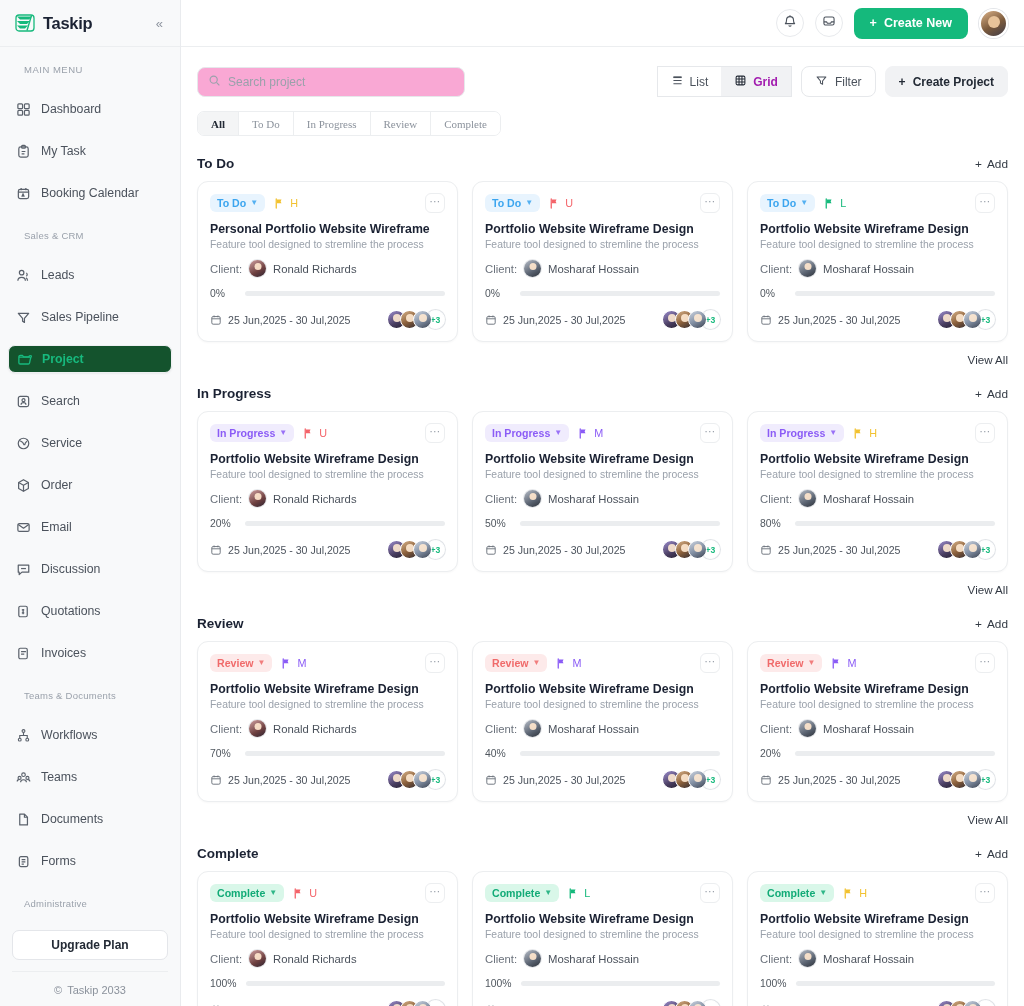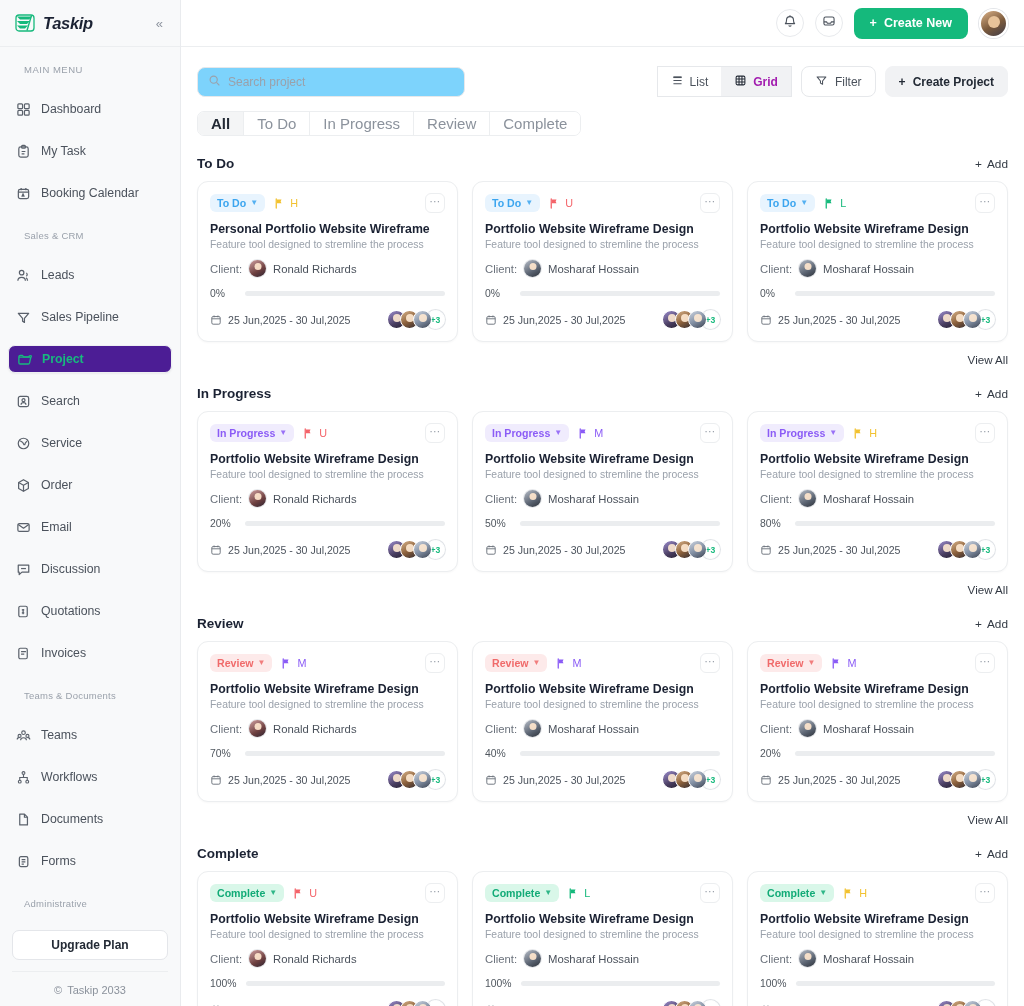--- a/index.html
+++ b/index.html
@@ -20,39 +20,39 @@
     display: flex; flex-direction: column;
     flex: 0 0 181px;
   }
   .sb-head {
     height: 47px; display: flex; align-items: center;
     padding: 0 14px; border-bottom: 1px solid #eceef0;
     background: #f8f9fa;
   }
   .logo-wrap { display: flex; align-items: center; gap: 7px; }
   .logo-mark { width: 22px; height: 22px; display: block; }
-  .logo-text { font-size: 16.5px; font-weight: bold; color: #1b2233; letter-spacing: -.3px; font-style: italic; }
+  .logo-text { font-size: 16.5px; font-weight: bold; color: #1b2233; letter-spacing: -.3px; }
   .collapse-btn {
     margin-left: auto; color: #8c939e; font-size: 13px;
     cursor: pointer; line-height: 1; padding: 3px;
   }
   .sb-scroll { flex: 1; overflow: hidden; padding: 8px 0 0 0; }
   .sb-group-label {
     font-size: 9.5px; color: #9aa1ab; letter-spacing: .25px;
     padding: 9px 16px 6px 24px; font-weight: 500;
   }
   .sb-group-label.caps { text-transform: uppercase; letter-spacing: .5px; }
   .sb-item {
     display: flex; align-items: center; gap: 10px;
     margin: 14px 8px; padding: 6px 8px; border-radius: 7px;
     font-size: 12.3px; color: #4b525c; cursor: pointer;
     height: 28px;
   }
   .sb-item.active {
-    background: #4c1d95; color: #17b97e; font-weight: 600;
+    background: #14532d; color: #17b97e; font-weight: 600;
     box-shadow: 0 1px 2px rgba(16,24,40,.06);
     border: 1px solid #eef0f2;
   }
   .sb-item .ico { width: 15px; height: 15px; flex: 0 0 15px; display: block; }
   .sb-item svg { display: block; }
   .sb-foot { padding: 0 12px 10px 12px; }
   .upgrade {
     width: 100%; height: 30px; border: 1px solid #e4e6ea; border-radius: 7px;
     background: #fff; font-size: 12px; font-weight: bold; color: #232a35;
     cursor: pointer; font-family: inherit;
@@ -90,21 +90,21 @@
   .avatar-top:after {
     content: ""; position: absolute; left: 50%; top: 22%; width: 12px; height: 12px;
     transform: translateX(-50%); border-radius: 50%; background: #e8c39a;
   }
 
   .content { flex: 1; overflow: hidden; padding: 0 16px; }
 
   .toolbar { display: flex; align-items: center; padding-top: 19px; gap: 12px; }
   .search-box {
     width: 268px; height: 30px; border: 1px solid #e6e8eb; border-radius: 8px;
-    display: flex; align-items: center; gap: 7px; padding: 0 10px; background: #7dd3fc;
+    display: flex; align-items: center; gap: 7px; padding: 0 10px; background: #f9a8d4;
   }
   .search-box input {
     border: none; outline: none; font-size: 12px; color: #3c424c;
     font-family: inherit; width: 100%; background: transparent;
   }
   .search-box input::placeholder { color: #9aa1ab; }
   .toolbar-right { margin-left: auto; display: flex; align-items: center; gap: 9px; }
   .seg {
     display: flex; border: 1px solid #e6e8eb; border-radius: 0; overflow: hidden;
     height: 31px; background: #fff;
@@ -120,23 +120,23 @@
     background: #fff; font-size: 12px; color: #4b525c; display: flex;
     align-items: center; gap: 7px; cursor: pointer; font-family: inherit;
   }
   .pill-btn.solid { background: #f1f2f4; border-color: #f1f2f4; color: #232a35; font-weight: 600; }
 
   .tabs {
     margin-top: 14px; display: inline-flex; border: 1px solid #eceef0;
     border-radius: 7px; overflow: hidden; background: #fff; height: 25px;
   }
   .tab {
-    padding: 0 13px; font-size: 15px; color: #8b929c; cursor: pointer;
+    padding: 0 13px; font-size: 11px; color: #8b929c; cursor: pointer;
     display: flex; align-items: center; border-right: 1px solid #eceef0;
-    background: #fff; font-family: Liberation Sans, sans-serif; border-top: none; border-bottom: none;
+    background: #fff; font-family: Liberation Serif, serif; border-top: none; border-bottom: none;
     border-left: none; height: 100%;
   }
   .tab:last-child { border-right: none; }
   .tab.active { background: #f4f5f6; color: #232a35; font-weight: bold; }
 
   
   .section { margin-top: 20px; }
   .section-head { display: flex; align-items: center; margin-bottom: 10px; }
   .section-title { font-size: 13.5px; font-weight: bold; color: #1b2233; }
   .add-btn {
@@ -362,38 +362,38 @@
               <path d="M5.4 6h5.2M5.4 8.6h3.4"></path>
             </svg>
           </span>
         <span>Invoices</span>
       </div>
 
       <div class="sb-group-label">Teams &amp; Documents</div>
       <div class="sb-item">
         <span class="ico">
             <svg width="15" height="15" viewBox="0 0 16 16" fill="none" stroke="#5a616b" stroke-width="1.2">
+              <circle cx="8" cy="3.2" r="1.5"></circle>
+              <circle cx="4" cy="12.4" r="1.5"></circle>
+              <circle cx="12" cy="12.4" r="1.5"></circle>
+              <path d="M8 4.7v3.1M4 10.9V8H12v2.9"></path>
+            </svg>
+          </span>
+        <span>Workflows</span>
+      </div>
+      <div class="sb-item">
+        <span class="ico">
+            <svg width="15" height="15" viewBox="0 0 16 16" fill="none" stroke="#5a616b" stroke-width="1.2">
               <circle cx="8" cy="5" r="1.9"></circle>
               <circle cx="3.8" cy="8.4" r="1.6"></circle>
               <circle cx="12.2" cy="8.4" r="1.6"></circle>
               <path d="M4.9 13c0-1.6 1.4-2.6 3.1-2.6s3.1 1 3.1 2.6M1.3 12.2c0-1.2.9-2 2.2-2M14.7 12.2c0-1.2-.9-2-2.2-2"></path>
             </svg>
           </span>
         <span>Teams</span>
-      </div>
-      <div class="sb-item">
-        <span class="ico">
-            <svg width="15" height="15" viewBox="0 0 16 16" fill="none" stroke="#5a616b" stroke-width="1.2">
-              <circle cx="8" cy="3.2" r="1.5"></circle>
-              <circle cx="4" cy="12.4" r="1.5"></circle>
-              <circle cx="12" cy="12.4" r="1.5"></circle>
-              <path d="M8 4.7v3.1M4 10.9V8H12v2.9"></path>
-            </svg>
-          </span>
-        <span>Workflows</span>
       </div>
       <div class="sb-item">
         <span class="ico">
             <svg width="15" height="15" viewBox="0 0 16 16" fill="none" stroke="#5a616b" stroke-width="1.3" stroke-linejoin="round">
               <path d="M4 2.2h5l3.2 3.2v8.4H4z"></path>
               <path d="M9 2.2v3.4h3.2"></path>
             </svg>
           </span>
         <span>Documents</span>
       </div>

